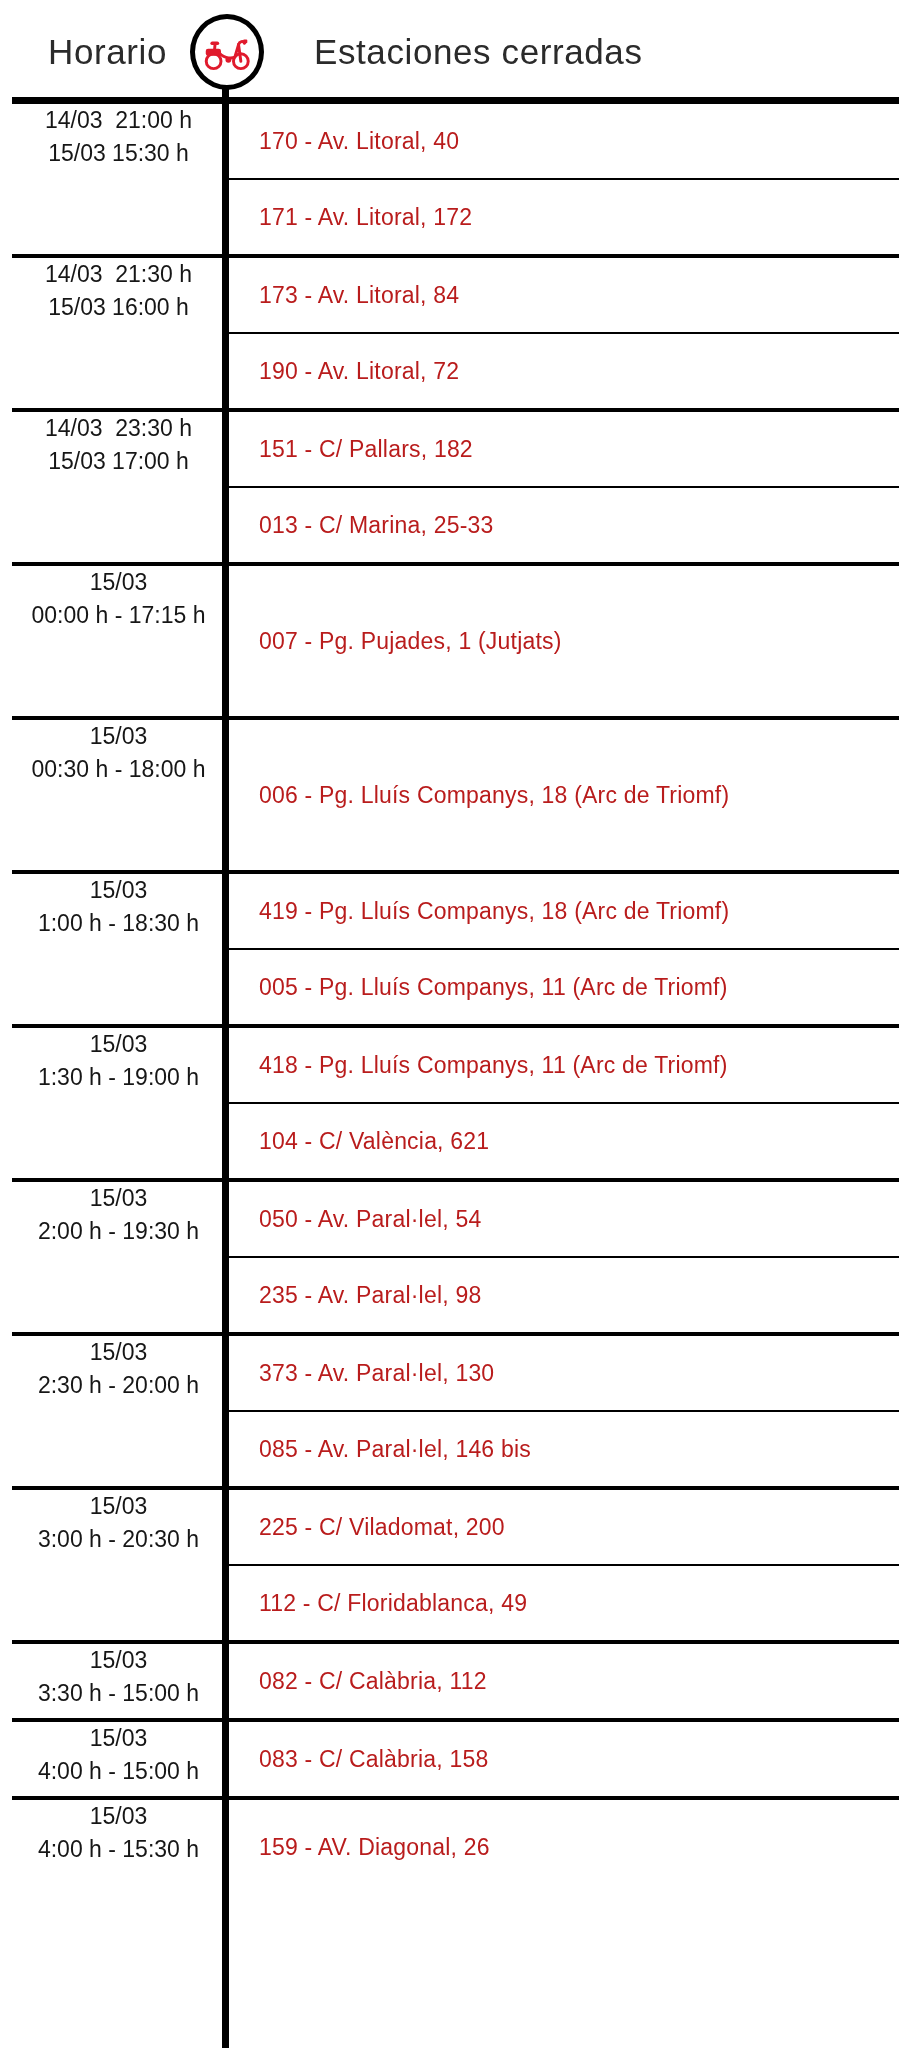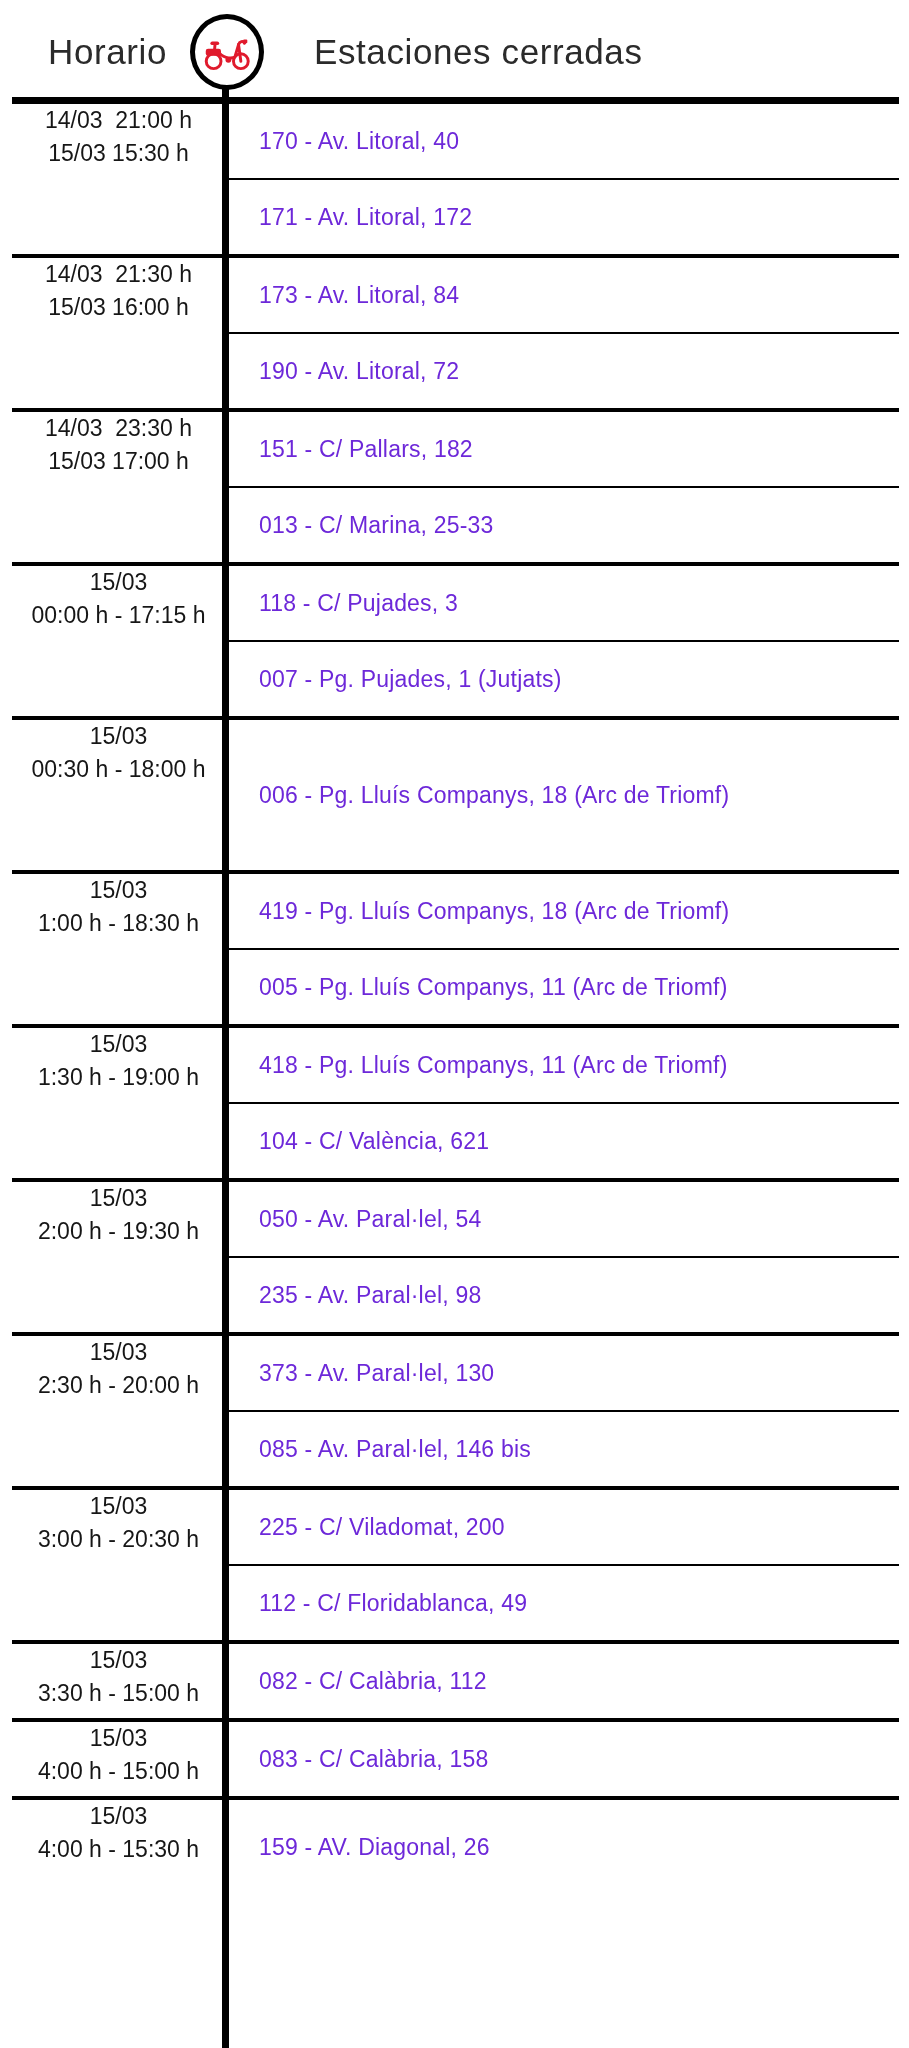--- a/index.html
+++ b/index.html
@@ -27,21 +27,21 @@
   .grp.h1 { height:78px; }
   .grp.last { height:94px; border-bottom:none; }
   .tcell {
     width:213px; display:flex; flex-direction:column; justify-content:flex-start;
     align-items:center; text-align:center;
   }
   .tline { font-size:23px; font-weight:500; line-height:33px; white-space:pre-wrap; color:#161616; }
   .scol { flex:1; display:flex; flex-direction:column; }
   .srow { flex:1; display:flex; align-items:center; padding-left:34px; box-sizing:border-box; }
   .srow + .srow { border-top:2px solid #000; }
-  .slabel { font-size:23px; font-weight:500; letter-spacing:0.2px; color:#6d28d9; }
+  .slabel { font-size:23px; font-weight:500; letter-spacing:0.2px; color:#b91c1c; }
 </style>
 </head>
 <body>
 
 <div class="sheet">
 
   <div class="hdr">
     <span class="title title-left">Horario</span>
     <span class="title title-right">Estaciones cerradas</span>
     <div class="hdr-rule"></div>
@@ -116,23 +116,20 @@
       </div>
     </div>
 
     <div class="grp h2">
       <div class="tcell">
         <div class="tline">15/03</div>
         <div class="tline">00:00 h - 17:15 h</div>
       </div>
       <div class="scol">
         <div class="srow">
-            <span class="slabel">118 - C/ Pujades, 3</span>
-          </div>
-        <div class="srow">
             <span class="slabel">007 - Pg. Pujades, 1 (Jutjats)</span>
           </div>
       </div>
     </div>
 
     <div class="grp h2">
       <div class="tcell">
         <div class="tline">15/03</div>
         <div class="tline">00:30 h - 18:00 h</div>
       </div>

